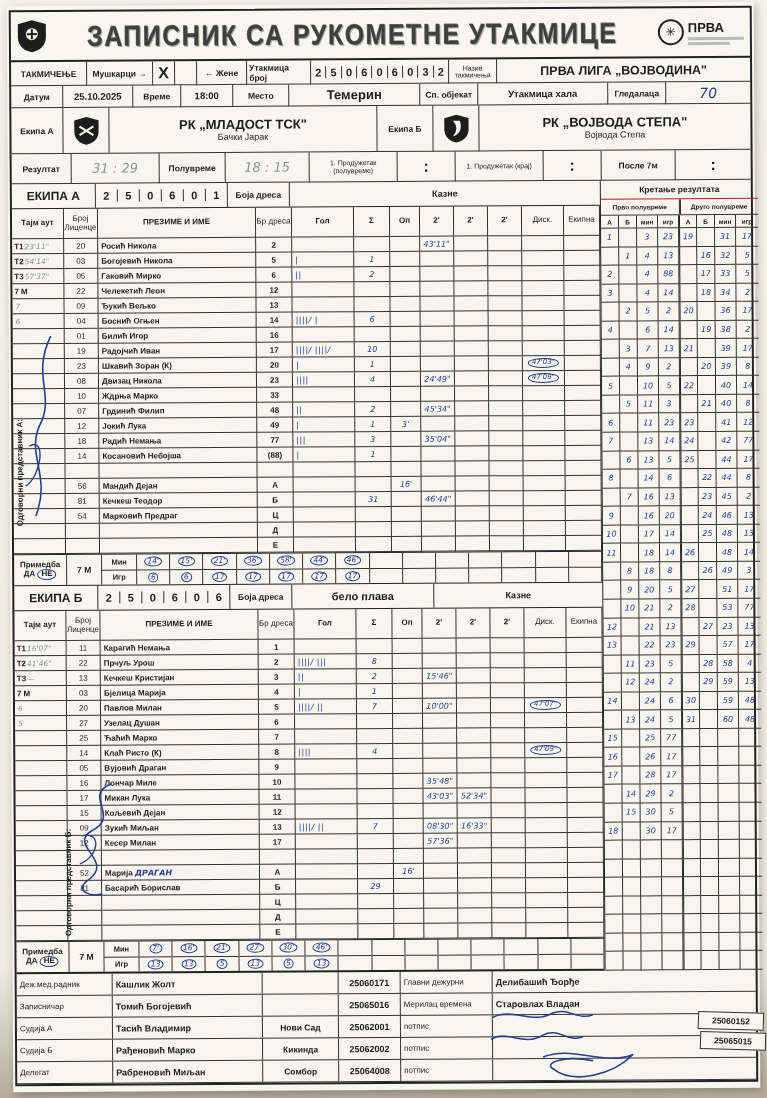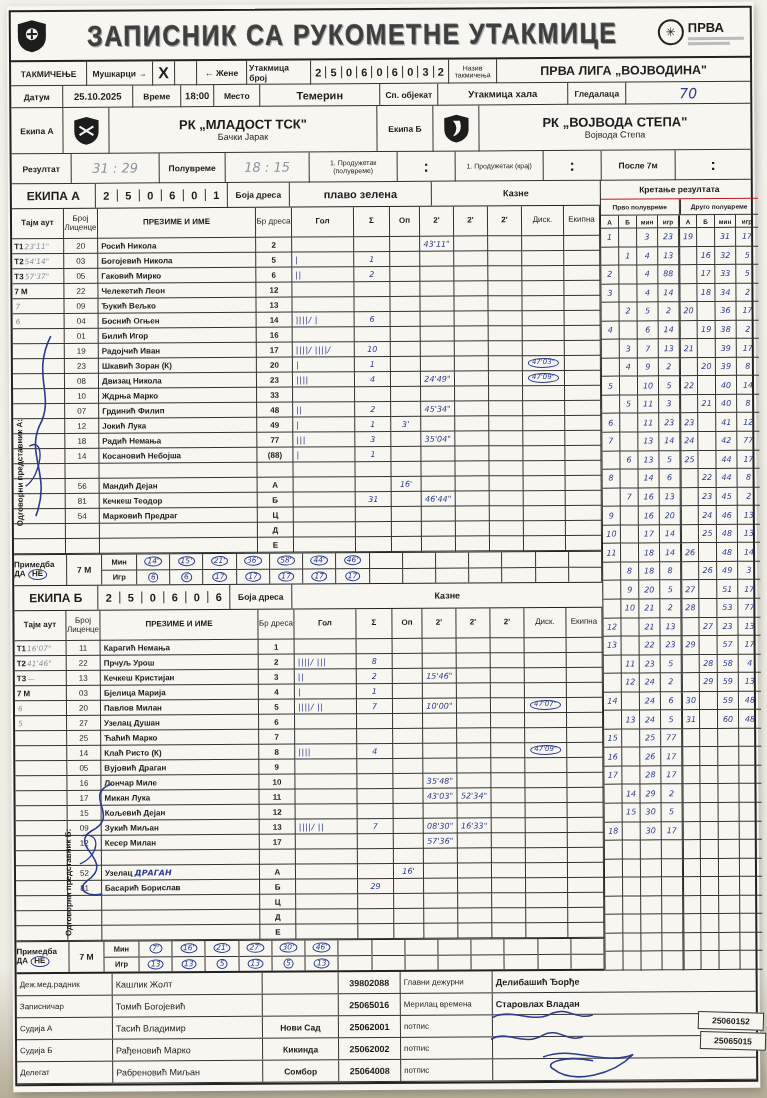--- a/index.html
+++ b/index.html
@@ -57,35 +57,35 @@
   .sg-cols>div{height:12px;border-right:1px solid #333;border-bottom:1px solid #333;font-size:6.4px;font-weight:bold;display:flex;align-items:center;justify-content:center;}
   .sg-rows{flex:1;display:grid;grid-auto-rows:1fr;}
   .sg-row>div{border-right:1px solid #333;border-bottom:1px solid #333;font-size:8px;display:flex;align-items:center;justify-content:center;overflow:hidden;}
   .sg-row>div:nth-child(5),.sg-cols>div:nth-child(5),.sg-half>div:nth-child(2){border-left:1.5px solid #222;}
   
   .ekrow{display:flex;height:24px;border-bottom:1.5px solid #222;border-top:1.5px solid #222;}
   .ekrow .cell{border-bottom:none;}
   .ek-name{width:84px;font-weight:800;font-size:12px;}
   .kazne{flex:1;font-weight:bold;font-size:9px;border-right:none !important;}
   .primedba{display:flex;height:30px;border-top:1.5px solid #222;border-bottom:1.5px solid #222;}
-  .pr-lab{width:52px;border-right:1px solid #333;display:flex;flex-direction:column;justify-content:center;font-size:8px;font-weight:bold;line-height:1.2;}
+  .pr-lab{width:52px;border-right:1px solid #333;display:flex;flex-direction:column;align-items:center;justify-content:center;font-size:8px;font-weight:bold;line-height:1.2;}
   .pr-7m{width:34px;border-right:1px solid #333;display:flex;align-items:center;justify-content:center;font-weight:bold;font-size:8.5px;}
   .pr-mi{width:34px;border-right:1px solid #333;display:flex;flex-direction:column;}
   .pr-mi>div{flex:1;border-bottom:1px solid #333;display:flex;align-items:center;justify-content:center;font-size:7.5px;font-weight:bold;}
   .pr-mi>div:last-child{border-bottom:none;}
   .chips{flex:1;display:grid;grid-template-columns:repeat(14,1fr);}
   .chip{border-right:1px solid #333;display:flex;flex-direction:column;}
   .chip>div{flex:1;border-bottom:1px solid #333;display:flex;align-items:center;justify-content:center;font-size:7.5px;}
   .chip>div:last-child{border-bottom:none;}
   .chip .circ{border-width:1px;padding:0 2px;}
   
   .brow{display:flex;height:21px;border-bottom:1px solid #333;}
   .brow>div{border-right:1px solid #333;display:flex;align-items:center;padding:0 3px;box-sizing:border-box;overflow:visible;}
   .b-role{width:96px;font-size:8px;}
-  .b-name{width:150px;font-weight:normal;font-size:9px;}
+  .b-name{width:150px;font-weight:bold;font-size:9px;}
   .b-city{width:76px;font-size:8.5px;font-weight:bold;justify-content:center;}
   .b-lic{width:62px;font-weight:bold;font-size:9px;justify-content:center;}
   .b-rrole{width:92px;font-size:8px;}
   .b-rname{flex:1;font-weight:bold;font-size:9px;border-right:none !important;}
   .sidebox{position:absolute;width:64px;height:16px;border:1px solid #333;background:#f8f6f1;display:flex;align-items:center;justify-content:center;font-weight:bold;font-size:8.5px;transform:rotate(2deg);}
   .vert-label{position:absolute;transform:rotate(-90deg);transform-origin:left top;font-size:8px;font-weight:bold;white-space:nowrap;}
   svg.sig{position:absolute;pointer-events:none;}
 </style>
 </head>
 <body>
@@ -129,23 +129,23 @@
         <div class="dbox">2</div>
       </div>
       <div class="cell sm" style="width:48px;text-align:center;line-height:1">Назив такмичења</div>
       <div class="cell" style="flex:1;font-weight:800;font-size:12.5px;border-right:none">ПРВА ЛИГА „ВОЈВОДИНА"</div>
     </div>
 
     <div class="row" style="height:22px">
       <div class="cell lbl" style="width:52px">Датум</div>
       <div class="cell" style="width:70px;font-weight:800;font-size:9.5px">25.10.2025</div>
       <div class="cell lbl" style="width:48px">Време</div>
-      <div class="cell" style="width:33px;font-weight:800;font-size:9.5px">18:00</div>
-      <div class="cell lbl" style="width:46px">Место</div>
-      <div class="cell" style="width:120px;font-weight:800;font-size:11px">Темерин</div>
+      <div class="cell" style="width:52px;font-weight:800;font-size:9.5px">18:00</div>
+      <div class="cell lbl" style="width:56px">Место</div>
+      <div class="cell" style="width:131px;font-weight:800;font-size:13px">Темерин</div>
       <div class="cell lbl" style="width:58px">Сп. објекат</div>
       <div class="cell" style="width:130px;font-weight:800;font-size:9.5px">Утакмица хала</div>
       <div class="cell lbl" style="width:58px">Гледалаца</div>
       <div class="cell hw ink" style="flex:1;font-size:14px;border-right:none">70</div>
     </div>
 
     <div class="row" style="height:46px">
       <div class="cell lbl" style="width:52px">Екипа А</div>
       <div class="cell" style="width:46px">
         <svg class="crest" style="width:26px;height:30px" viewBox="0 0 30 34">
@@ -190,21 +190,20 @@
           <div class="cell ek-name">ЕКИПА А</div>
           <div class="cell" style="padding:0">
             <div class="dbox" style="width:21px">2</div>
             <div class="dbox" style="width:21px">5</div>
             <div class="dbox" style="width:21px">0</div>
             <div class="dbox" style="width:21px">6</div>
             <div class="dbox" style="width:21px">0</div>
             <div class="dbox" style="width:21px">1</div>
           </div>
           <div class="cell lbl" style="width:62px">Боја дреса</div>
-          <div class="cell" style="width:142px;font-weight:800;font-size:11px">плаво зелена</div>
           <div class="cell kazne">Казне</div>
         </div>
 
         <div class="tcols thead">
           <div class="lbl">Тајм аут</div>
           <div class="sm">Број Лиценце</div>
           <div class="lbl">ПРЕЗИМЕ И ИМЕ</div>
           <div class="sm">Бр дреса</div>
           <div class="lbl">Гол</div>
           <div class="lbl">Σ</div>
@@ -783,20 +782,21 @@
           <div class="cell ek-name">ЕКИПА Б</div>
           <div class="cell" style="padding:0">
             <div class="dbox" style="width:21px">2</div>
             <div class="dbox" style="width:21px">5</div>
             <div class="dbox" style="width:21px">0</div>
             <div class="dbox" style="width:21px">6</div>
             <div class="dbox" style="width:21px">0</div>
             <div class="dbox" style="width:21px">6</div>
           </div>
           <div class="cell lbl" style="width:62px">Боја дреса</div>
+          <div class="cell" style="width:142px;font-weight:800;font-size:11px">бело плава</div>
           <div class="cell kazne">Казне</div>
         </div>
 
         <div class="tcols thead">
           <div class="lbl">Тајм аут</div>
           <div class="sm">Број Лиценце</div>
           <div class="lbl">ПРЕЗИМЕ И ИМЕ</div>
           <div class="sm">Бр дреса</div>
           <div class="lbl">Гол</div>
           <div class="lbl">Σ</div>
@@ -1109,21 +1109,21 @@
               </div>
               <div class="hw ink tsm"></div>
             </div>
 
             <div class="tcols trow">
               <div class="to">
                 <span class="tol"></span>
                 <span class="hw pencil" style="font-size:7.5px"></span>
               </div>
               <div>52</div>
-              <div class="nm"><span>Узелац</span>&nbsp;<span class="hw ink">ДРАГАН</span></div>
+              <div class="nm"><span>Марија</span>&nbsp;<span class="hw ink">ДРАГАН</span></div>
               <div class="jer">А</div>
               <div class="gol hw ink"></div>
               <div class="sum hw ink"></div>
               <div class="hw ink tsm">16'</div>
               <div class="hw ink tsm"></div>
               <div class="hw ink tsm"></div>
               <div class="hw ink tsm"></div>
               <div>
                 <span class="circ hw ink tsm"></span>
               </div>
@@ -1812,21 +1812,21 @@
           </div>
       </div>
     </div>
 
     <div id="bottom-rows">
 
         <div class="brow">
           <div class="b-role">Деж.мед.радник</div>
           <div class="b-name">Кашлик Жолт</div>
           <div class="b-city"></div>
-          <div class="b-lic">39802088</div>
+          <div class="b-lic">25060171</div>
           <div class="b-rrole">Главни дежурни</div>
           <div class="b-rname">Делибашић Ђорђе</div>
         </div>
 
         <div class="brow">
           <div class="b-role">Записничар</div>
           <div class="b-name">Томић Богојевић</div>
           <div class="b-city"></div>
           <div class="b-lic">25065016</div>
           <div class="b-rrole">Мерилац времена</div>

